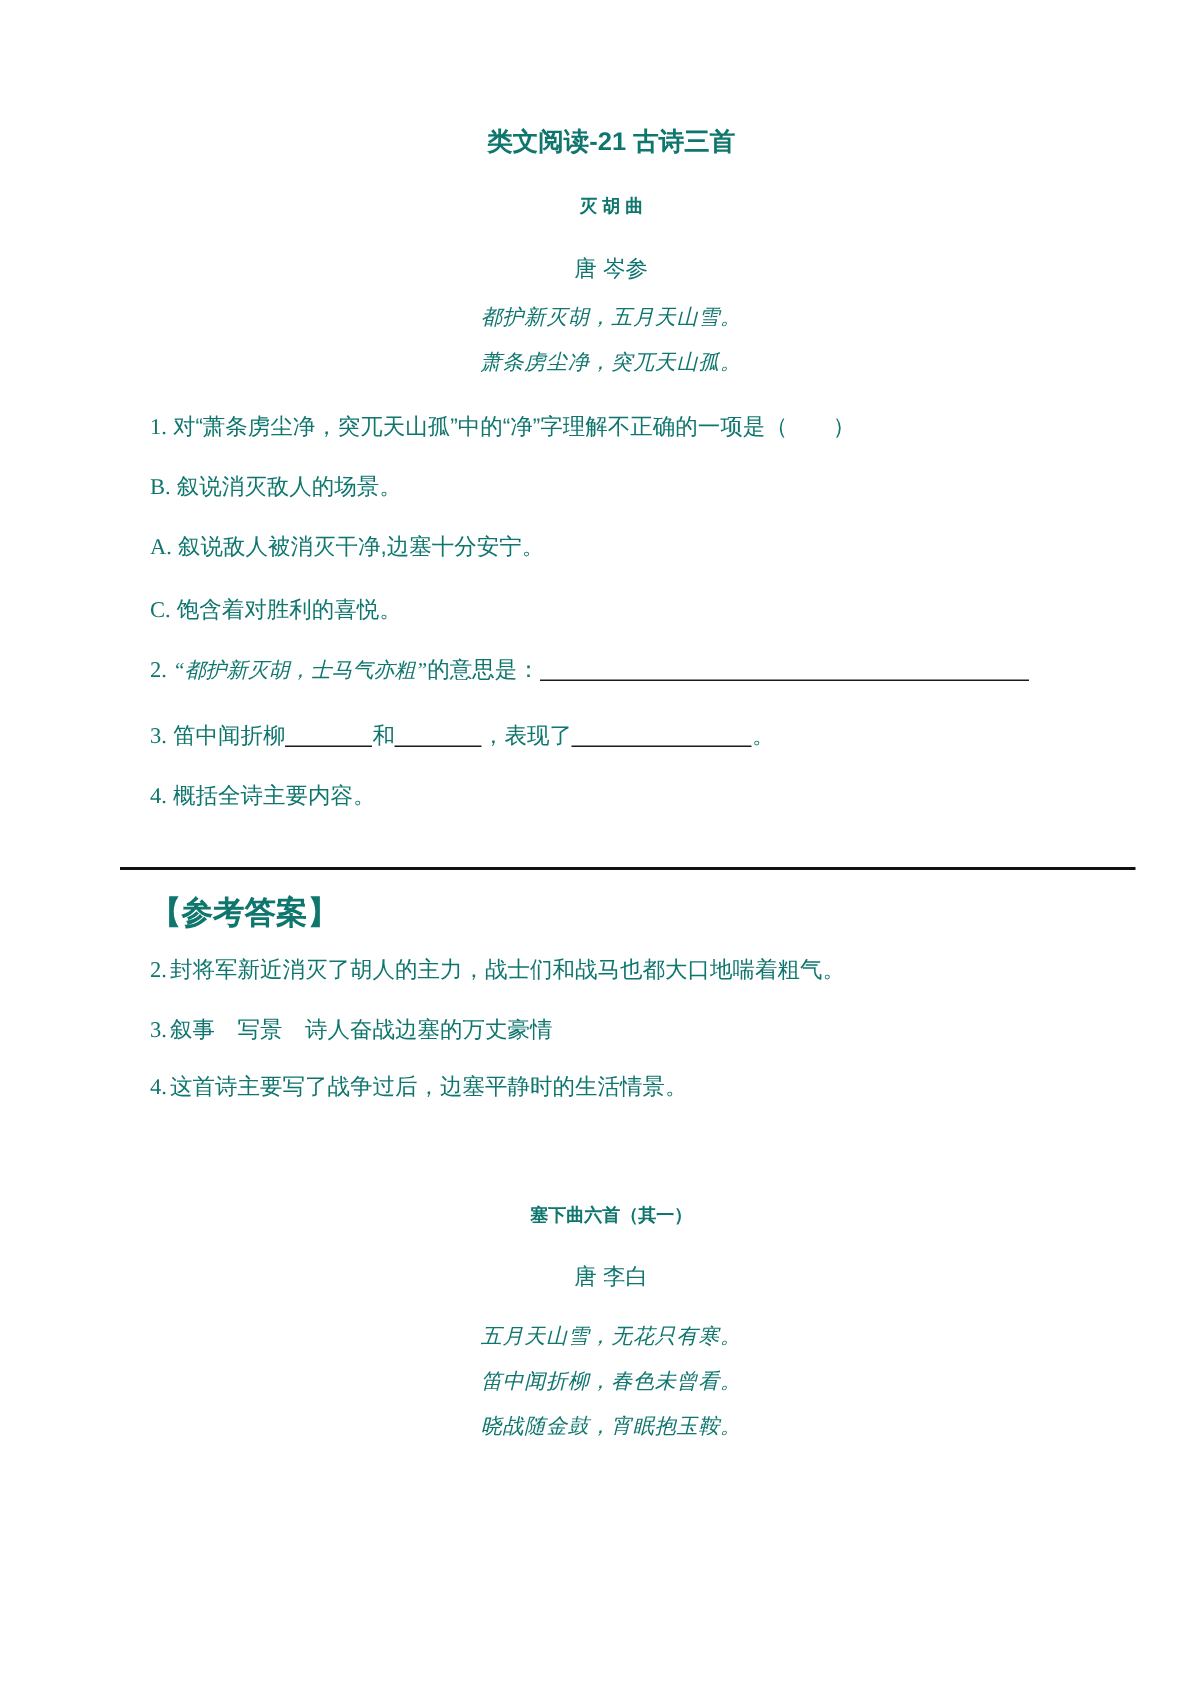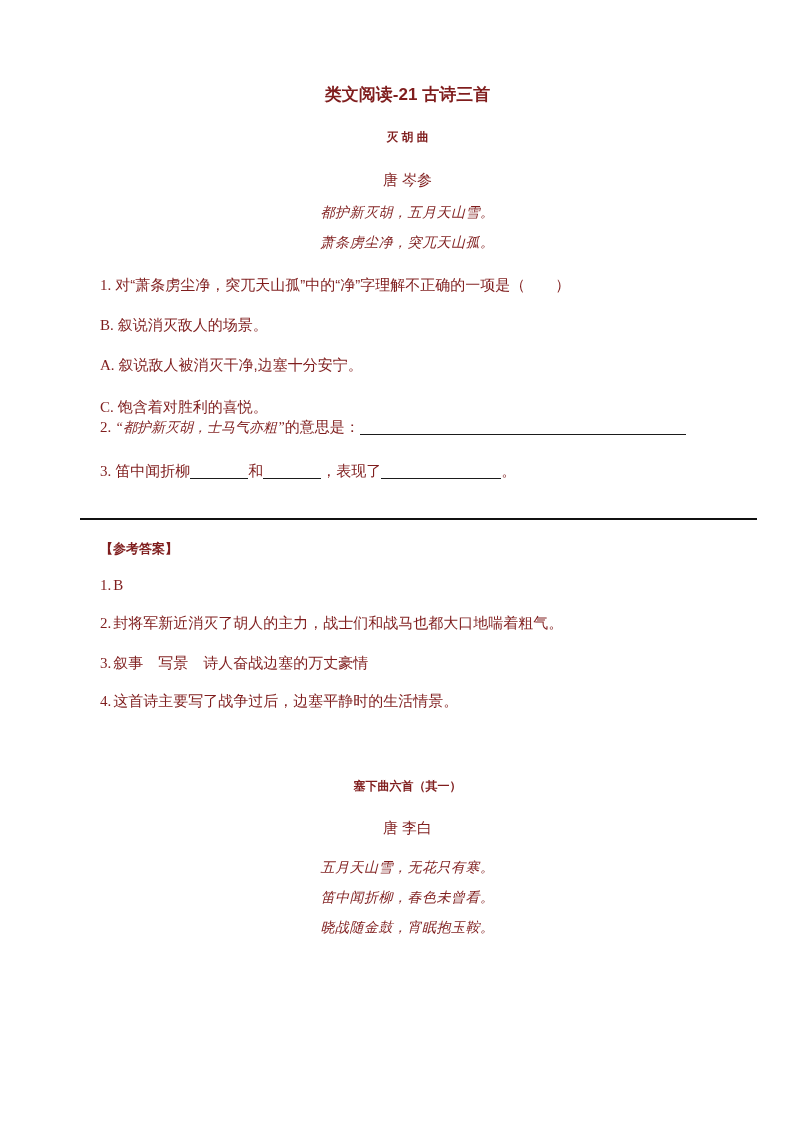--- a/index.html
+++ b/index.html
@@ -1,20 +1,20 @@
 <!DOCTYPE html>
 <html><head>
 <meta charset="utf-8">
 <style>
   html,body { margin:0; padding:0; background:#ffffff; }
   .page {
     position:relative;
     width:793px; height:1122px;
     background:#ffffff;
-    color:#7f1d1d;
+    color:#0f766e;
     font-family:"Liberation Sans", sans-serif;
     box-sizing:border-box;
     padding:85px 78px 0 100px;
     overflow:hidden;
   }
   .c { text-align:center; }
   .line { line-height:20px; }
   .doc-title   { font-size:17px; font-weight:700; margin:0; }
   .poem-title  { font-size:12px; font-weight:700; margin-top:22px; }
   .poem-author { font-size:15px; margin-top:23px; }
@@ -27,21 +27,21 @@
   }
   .v-follow { margin-top:10px; }
   .q { font-size:15px; }
   .num, .latin {
     font-family:"Liberation Serif", serif;
     margin-right:4px;
   }
   .q1   { margin-top:22px; }
   .opt  { margin-top:20px; }
   .optc { margin-top:22px; }
-  .q2   { }
+  .q2   { margin-top:20px; }
   .q3   { margin-top:23px; }
   .q4   { margin-top:20px; }
   .kai {
     font-style:italic;
     font-family:"Liberation Serif", serif;
     font-size:14px;
   }
   .blank {
     display:inline-block;
     height:14px;
@@ -51,21 +51,21 @@
   .w-long { width:326px; }
   .w-s    { width:58px; }
   .w-m    { width:120px; }
   .divider {
     margin-top:37px;
     margin-left:-20px;
     width:677px;
     height:0;
     border-top:2px solid #111111;
   }
-  .ans-heading { font-size:13px; font-weight:600; margin-top:19px; }
+  .ans-heading { font-size:21px; font-weight:600; margin-top:19px; }
   .a1 { margin-top:16px; }
   .a2 { margin-top:18px; }
   .a3 { margin-top:20px; }
   .a4 { margin-top:18px; }
   .ans .num { margin-right:2px; }
   .p2-title  { margin-top:65px;text-align:center; }
   .p2-author { margin-top:22px; }
   .p2-v1 { margin-top:20px; }
 </style>
 </head>
@@ -95,28 +95,28 @@
   </div>
 
   <div class="line q q2">
     <span class="num">2.</span><span class="kai">“都护新灭胡，士马气亦粗”</span><span>的意思是：</span><span class="blank w-long"></span>
   </div>
 
   <div class="line q q3">
     <span class="num">3.</span><span>笛中闻折柳</span><span class="blank w-s"></span><span>和</span><span class="blank w-s"></span><span>，表现了</span><span class="blank w-m"></span><span>。</span>
   </div>
 
+  <div class="line q q4">
+    <span class="num">4.</span><span>概括全诗主要内容。</span>
+  </div>
 
   <div class="divider"></div>
 
   <div class="line ans-heading">【参考答案】</div>
 
-  <div class="line q ans a1">
-    <span class="num">1.</span><span class="latin">B</span>
-  </div>
   <div class="line q ans a2">
     <span class="num">2.</span><span>封将军新近消灭了胡人的主力，战士们和战马也都大口地喘着粗气。</span>
   </div>
   <div class="line q ans a3">
     <span class="num">3.</span><span>叙事　写景　诗人奋战边塞的万丈豪情</span>
   </div>
   <div class="line q ans a4">
     <span class="num">4.</span><span>这首诗主要写了战争过后，边塞平静时的生活情景。</span>
   </div>
 

